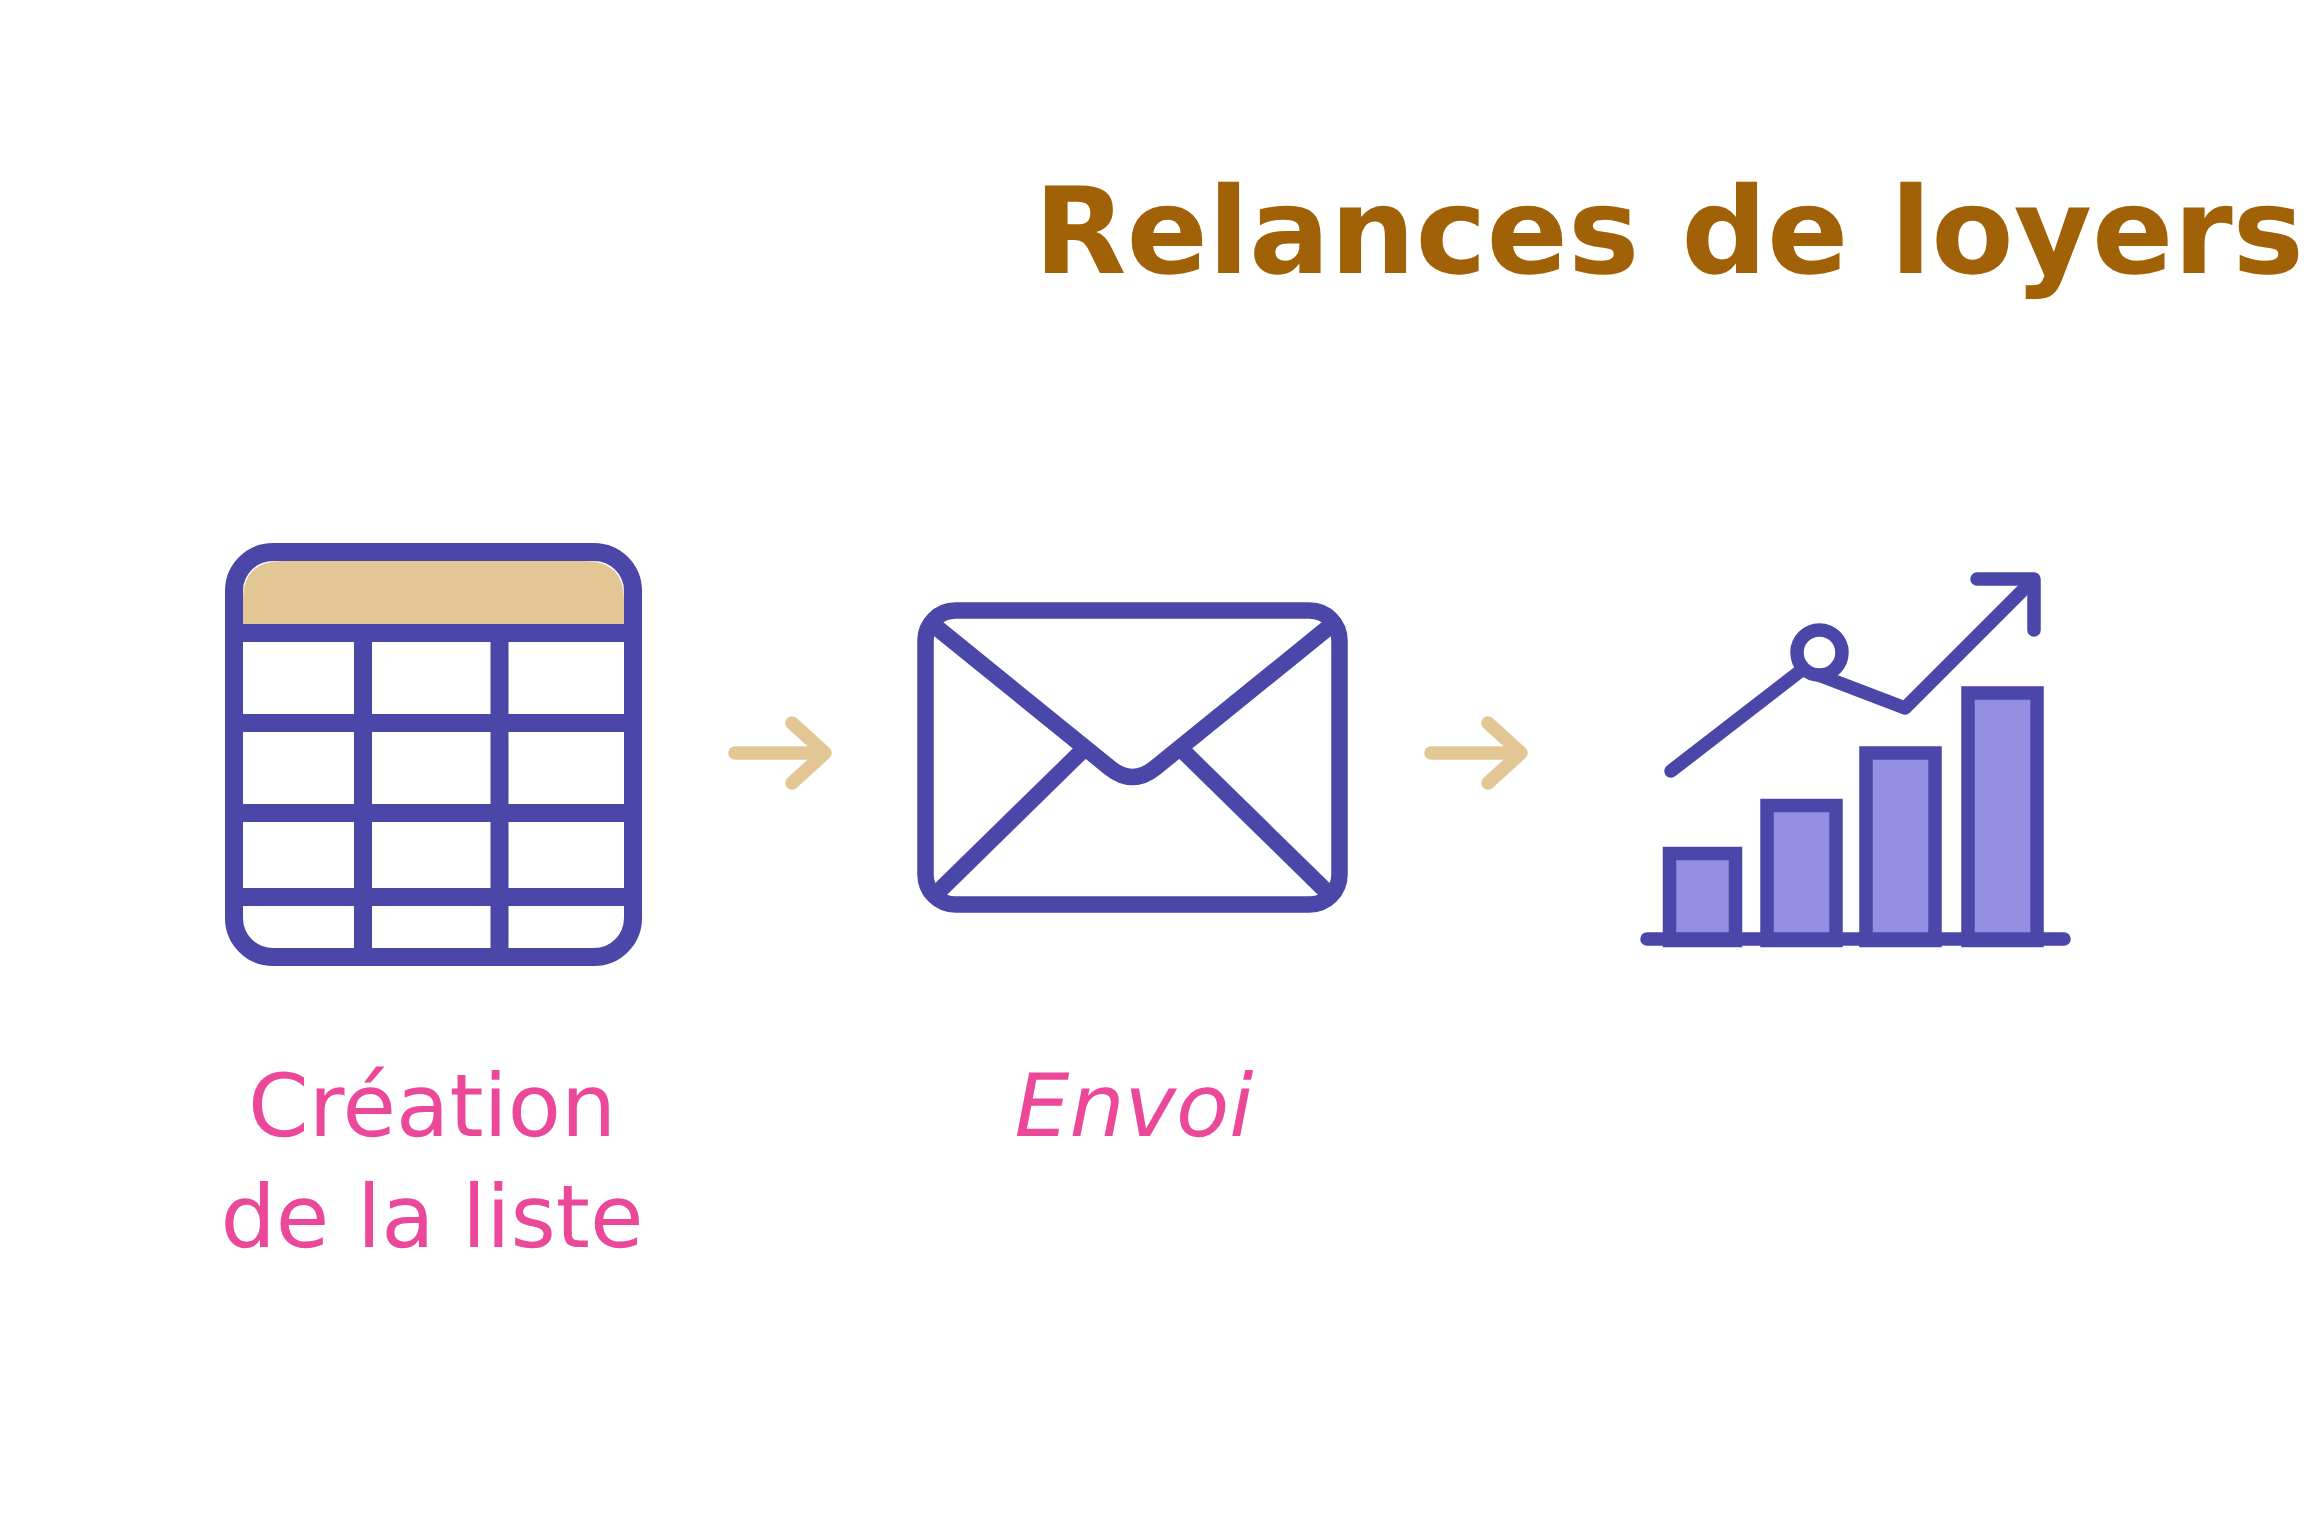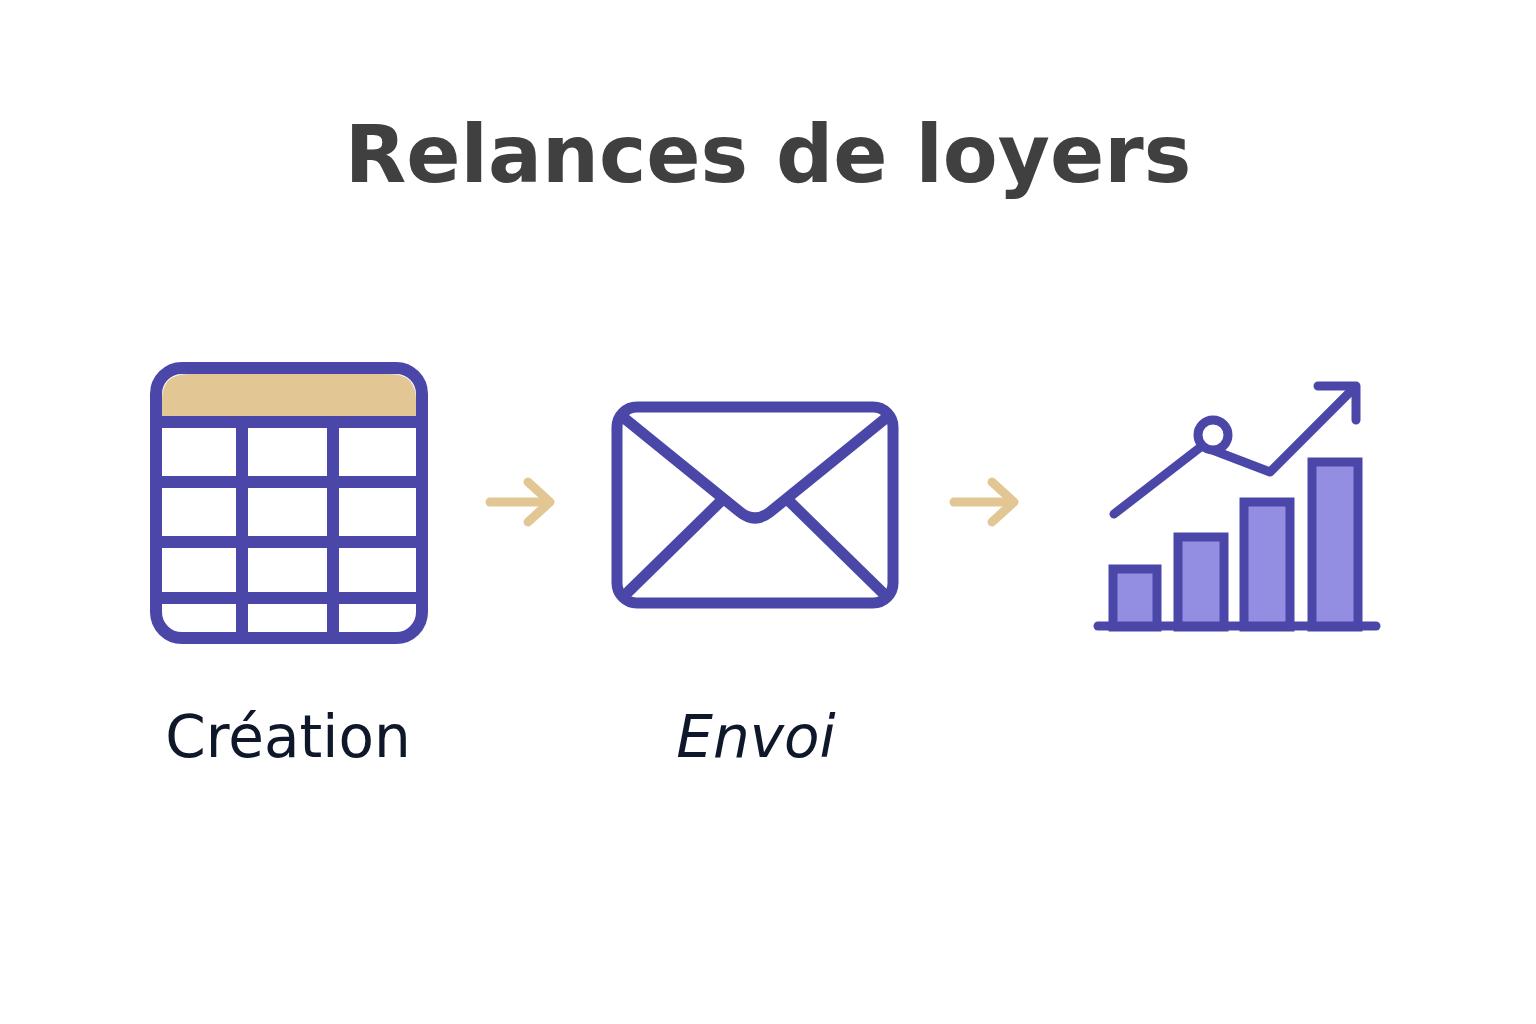--- a/index.html
+++ b/index.html
@@ -8,34 +8,34 @@
       background: #ffffff;
       position: relative;
       overflow: hidden;
       font-family: "DejaVu Sans", sans-serif;
       color: #4a47a8;
     }
     .title {
       position: absolute;
       left: 0; right: 0;
       top: 108px;
-      text-align: center;
+      text-align: right;
       font-size: 80px;
       font-weight: bold;
       letter-spacing: 0px;
-      color: #404040;
+      color: #a16207;
     }
     .icon { position: absolute; }
     .label {
       position: absolute;
       width: 420px;
       text-align: center;
       font-size: 58px;
       line-height: 74px;
-      color: #0f172a;
+      color: #ec4899;
     }
   </style>
 </head>
 <body>
 
 <div class="title">Relances de loyers</div>
 
 <svg class="icon" style="left:148px; top:360px;" width="282" height="286" viewBox="0 0 282 286">
   <rect x="8" y="8" width="266" height="270" rx="26" ry="26" fill="#ffffff" stroke="#4a47a8" stroke-width="12"></rect>
   <path d="M14 40 Q14 14 40 14 L242 14 Q268 14 268 40 L268 58 L14 58 Z" fill="#e2c795"></path>
@@ -74,20 +74,21 @@
   <line x1="8" y1="252" x2="286" y2="252" stroke="#4a47a8" stroke-width="9" stroke-linecap="round"></line>
 
   <polyline points="24,140 112,72 180,98 262,16" fill="none" stroke="#4a47a8" stroke-width="9" stroke-linecap="round" stroke-linejoin="round"></polyline>
   <circle cx="123" cy="61" r="15" fill="#ffffff" stroke="#4a47a8" stroke-width="9"></circle>
 
   <polyline points="228,12 266,12 266,46" fill="none" stroke="#4a47a8" stroke-width="9" stroke-linecap="round" stroke-linejoin="round"></polyline>
 </svg>
 
 <div class="label" style="left:78px; top:700px;">
   <div>Création</div>
+  <div>de la liste</div>
 </div>
 
 <div class="label" style="left:546px; top:700px;font-style:italic;">
   <div>Envoi</div>
 </div>
 
 <div class="label" style="left:1030px; top:700px;">
 </div>
 
 </body></html>

